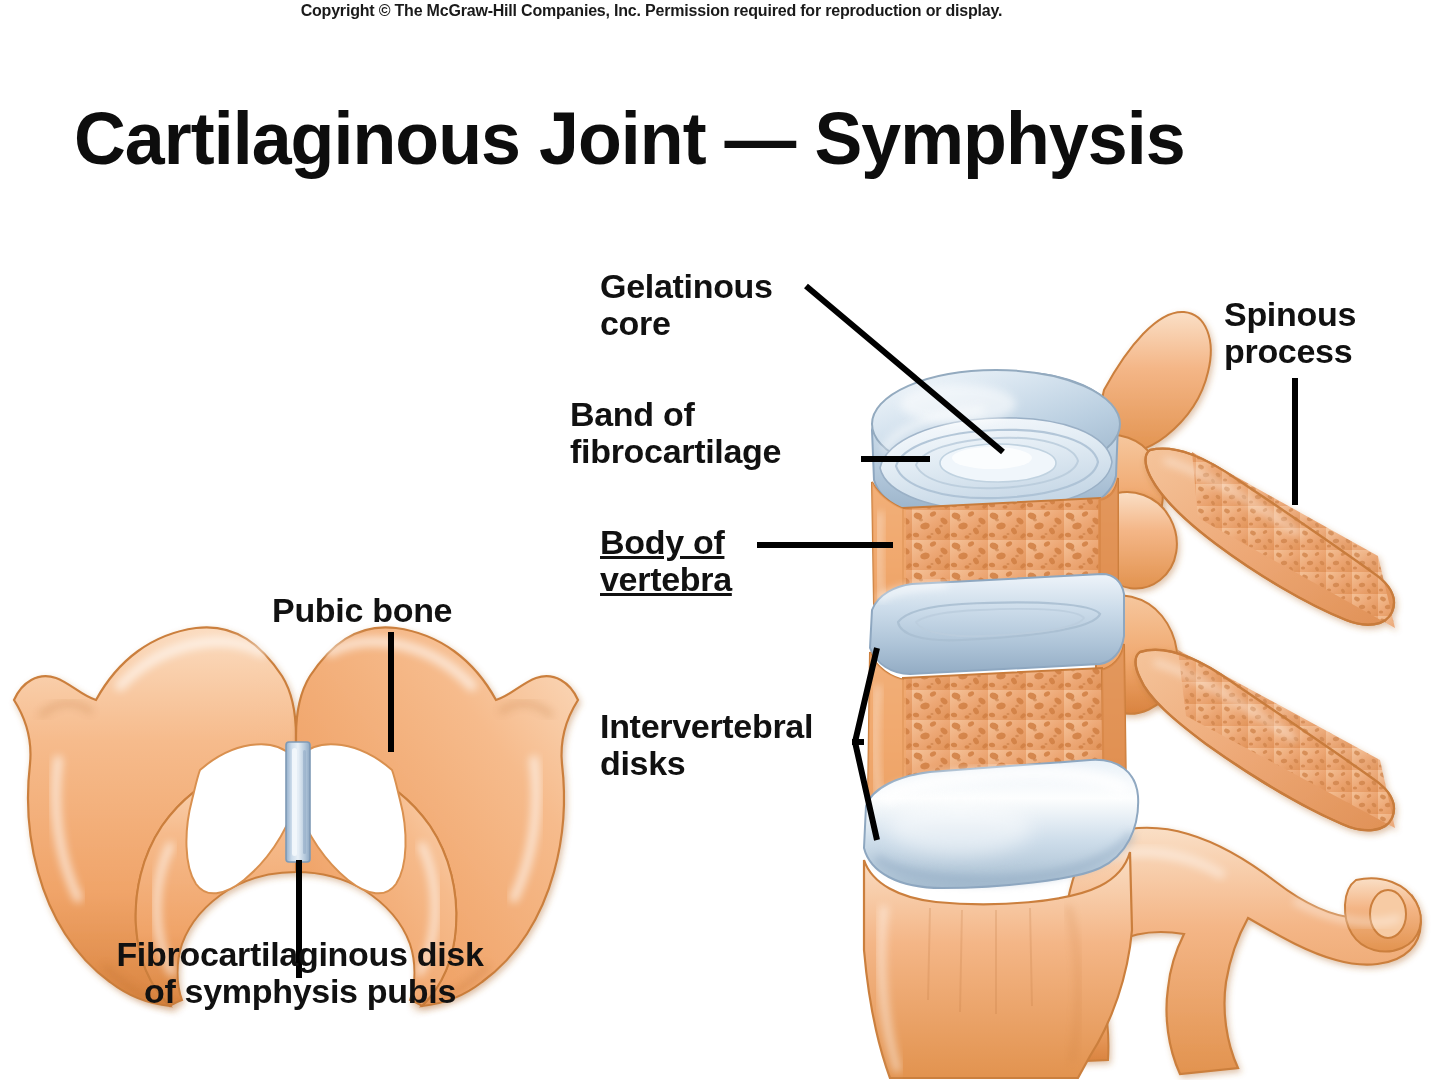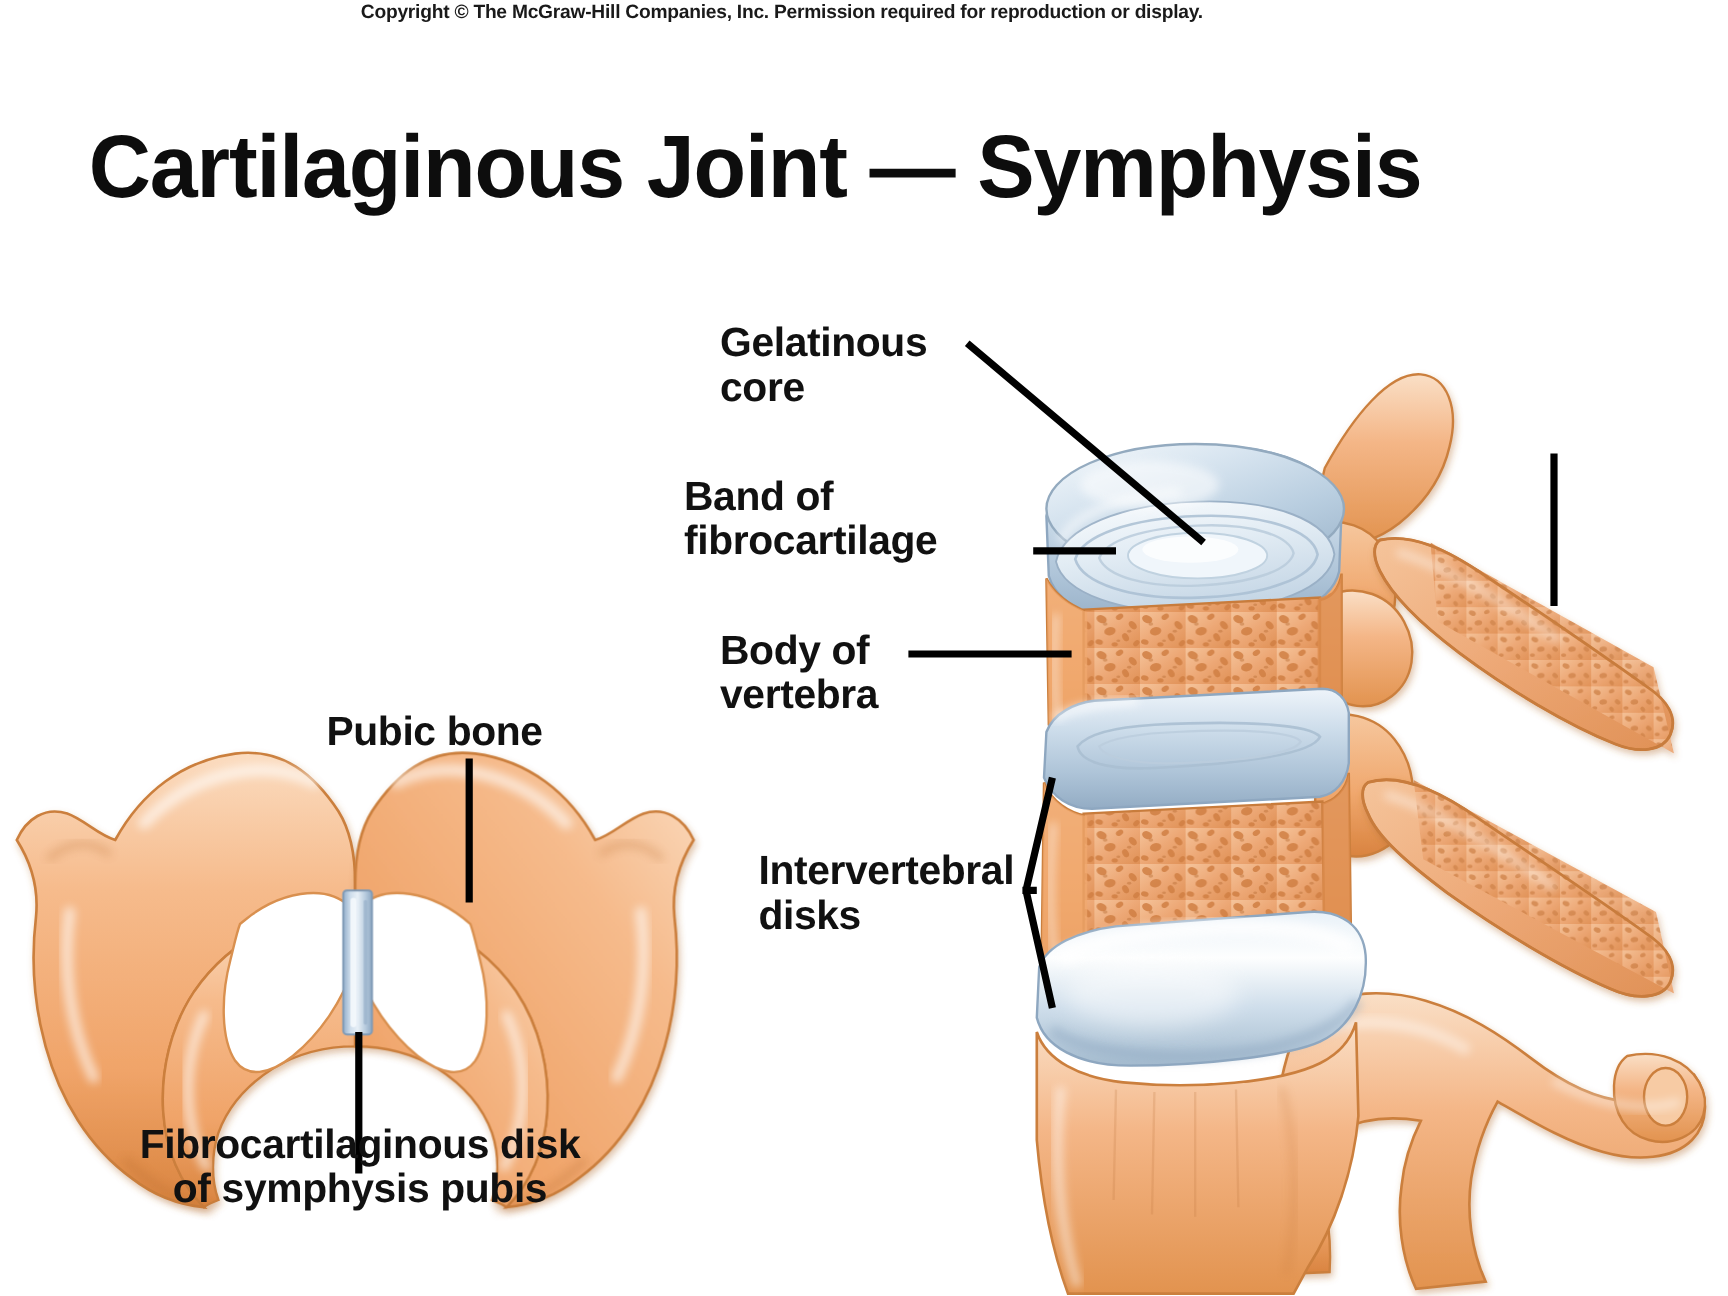--- a/index.html
+++ b/index.html
@@ -575,25 +575,27 @@
       <line x1="299" y1="860" x2="299" y2="978" stroke-width="6"></line>
     </g>
   </svg>
 
   <div class="label" style="left:600px; top:268px;">Gelatinous
 core</div>
 
   <div class="label" style="left:570px; top:396px;">Band of
 fibrocartilage</div>
 
-  <div class="label" style="left:600px; top:524px;">Body of
+  <div class="label" style="left:600px; top:524px;text-decoration:underline;">Body of
 vertebra</div>
 
-  <div class="label" style="left:600px; top:708px;margin-left:32px;">Intervertebral
+  <div class="label" style="left:600px; top:708px;">Intervertebral
 disks</div>
 
+  <div class="label" style="left:1224px; top:296px;">Spinous
+process</div>
 
   <div class="label" style="left:272px; top:592px;text-align:right;">Pubic bone</div>
 
   <div class="label center" style="left:0px; top:936px; width:600px;">Fibrocartilaginous disk
 of symphysis pubis</div>
 
 </div>
 
 </body></html>

